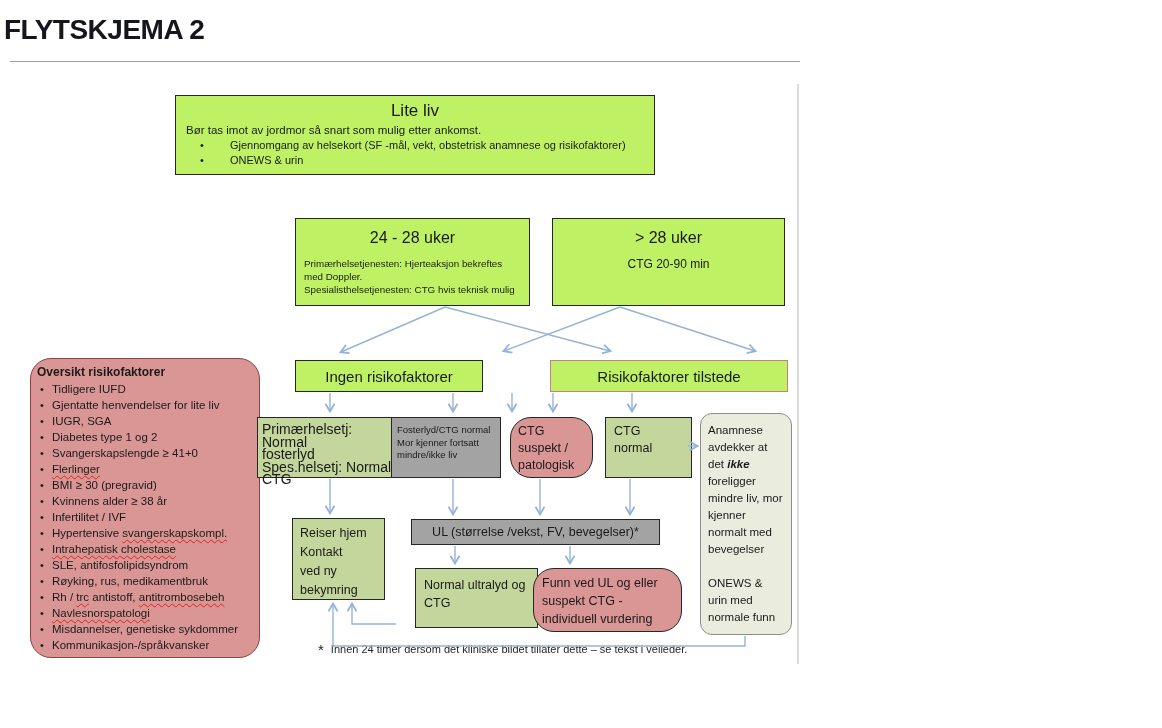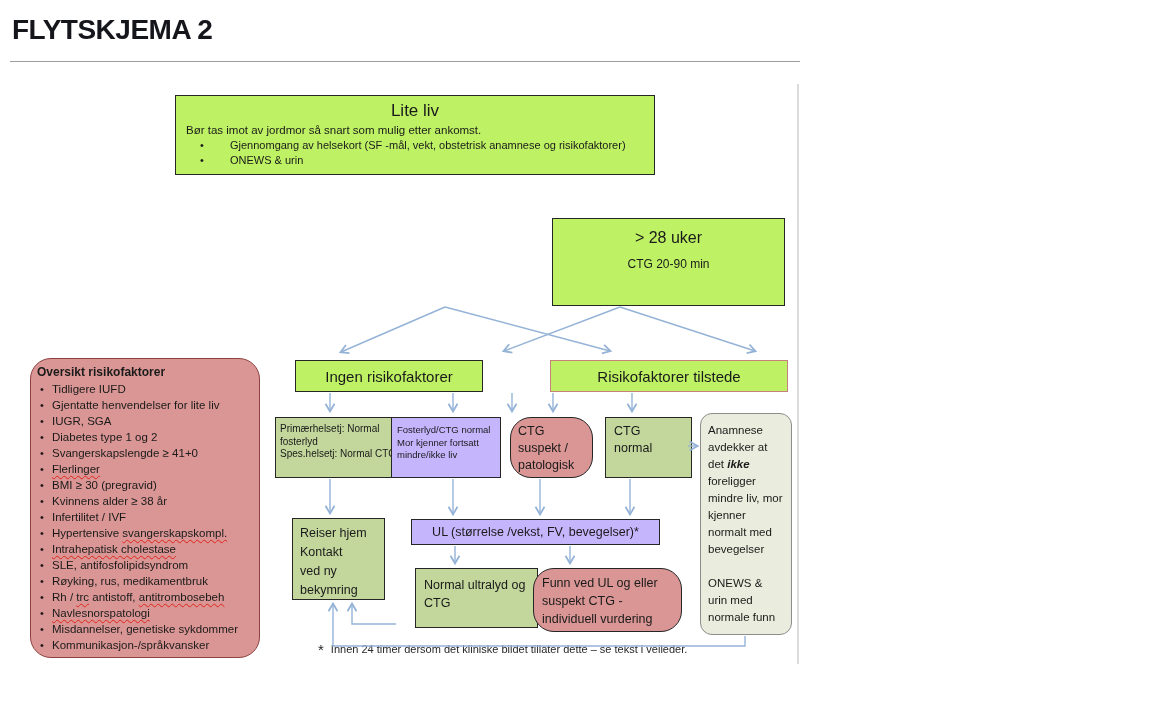--- a/index.html
+++ b/index.html
@@ -1,25 +1,25 @@
 <!DOCTYPE html>
 <html><head>
 <meta charset="utf-8">
 <style>
   html,body{margin:0;padding:0;background:#fff;}
   .stage{position:relative;width:1162px;height:728px;background:#fff;overflow:hidden;
          font-family:"Liberation Sans",sans-serif;color:#1a1a1a;}
-  .pgtitle{position:absolute;left:12px;top:14px;margin:0;font-size:28px;font-weight:700;
+  .pgtitle{position:absolute;left:4px;top:14px;margin:0;font-size:28px;font-weight:700;
            letter-spacing:-0.5px;color:#15151c;}
   .rule{position:absolute;left:10px;top:61px;width:790px;height:1px;background:#9d9d9d;}
   .edgeline{position:absolute;left:797px;top:84px;width:2px;height:580px;background:#dcdcdc;}
 
   .box{position:absolute;box-sizing:border-box;border:1px solid #262626;background:#bef264;}
   .green{background:#c3d69b;}
-  .yellow{background:#c4b5fd;}
+  .yellow{background:#a3a3a3;}
   .salmon{background:#d99694;border-radius:21px;}
   .pale{background:#eaeddd;border-color:#8c8c8c;border-radius:12px;}
 
   
   .liteliv{left:175px;top:95px;width:480px;height:80px;padding:4px 10px;}
   .ll-title{text-align:center;font-size:17px;margin:1px 0 3px 0;}
   .ll-sub{font-size:11.5px;}
   .ll-list{margin:2px 0 0 0;padding:0;list-style:none;}
   .ll-list li{font-size:11px;padding-left:44px;position:relative;line-height:15px;}
   .ll-list li::before{content:"•";position:absolute;left:14px;}
@@ -43,21 +43,21 @@
   .sq{text-decoration:underline;text-decoration-style:wavy;text-decoration-color:#e0241a;
       text-decoration-thickness:1px;text-underline-offset:2px;}
 
   
   .branch{height:32px;display:flex;align-items:center;justify-content:center;font-size:15px;}
   .norisk{left:295px;top:360px;width:188px;border:1.5px solid #262626;}
   .riskpres{left:550px;top:360px;width:238px;border:1.5px solid #c97f7d;}
 
   
   .rowA{top:417px;height:61px;}
-  .bxA{left:275px;width:145px;padding:5px 4px;font-size:10px;line-height:12.5px;}
+  .bxA{left:257px;width:145px;padding:5px 4px;font-size:14px;line-height:12.5px;}
   .bxB{left:391px;width:110px;padding:6px 5px;font-size:9.5px;line-height:12.5px;}
   .bxC{left:510px;width:83px;padding:5px 7px;font-size:12.5px;line-height:17px;}
   .bxD{left:605px;width:87px;padding:5px 8px;font-size:12.5px;line-height:17px;}
   .bxE{left:700px;top:413px;width:92px;height:222px;padding:8px 7px;font-size:11.5px;line-height:17px;}
   .bxE .gap{height:17px;}
   .bxE .em{font-weight:700;font-style:italic;}
   .blk{display:block;}
 
   
   .gohome{left:292px;top:518px;width:93px;height:82px;padding:5px 7px;font-size:12.5px;line-height:19px;}
@@ -85,20 +85,25 @@
 
   <div class="box liteliv">
     <div class="ll-title">Lite liv</div>
     <div class="ll-sub">Bør tas imot av jordmor så snart som mulig etter ankomst.</div>
     <ul class="ll-list">
       <li>Gjennomgang av helsekort (SF -mål, vekt, obstetrisk anamnese og risikofaktorer)</li>
       <li>ONEWS &amp; urin</li>
     </ul>
   </div>
 
+  <div class="box wk wk2">
+    <div class="wk-title">24 - 28 uker</div>
+    <div class="wk-line">Primærhelsetjenesten: Hjerteaksjon bekreftes med Doppler.</div>
+    <div class="wk-line">Spesialisthelsetjenesten: CTG hvis teknisk mulig</div>
+  </div>
   <div class="box wk wk3">
     <div class="wk-title">&gt; 28 uker</div>
     <div class="wk-line">CTG 20-90 min</div>
   </div>
 
   <div class="box salmon riskbox">
     <div class="risk-title">Oversikt risikofaktorer</div>
     <ul class="risk-list">
       <li><span>Tidligere IUFD</span></li>
       <li><span>Gjentatte henvendelser for lite liv</span></li>

